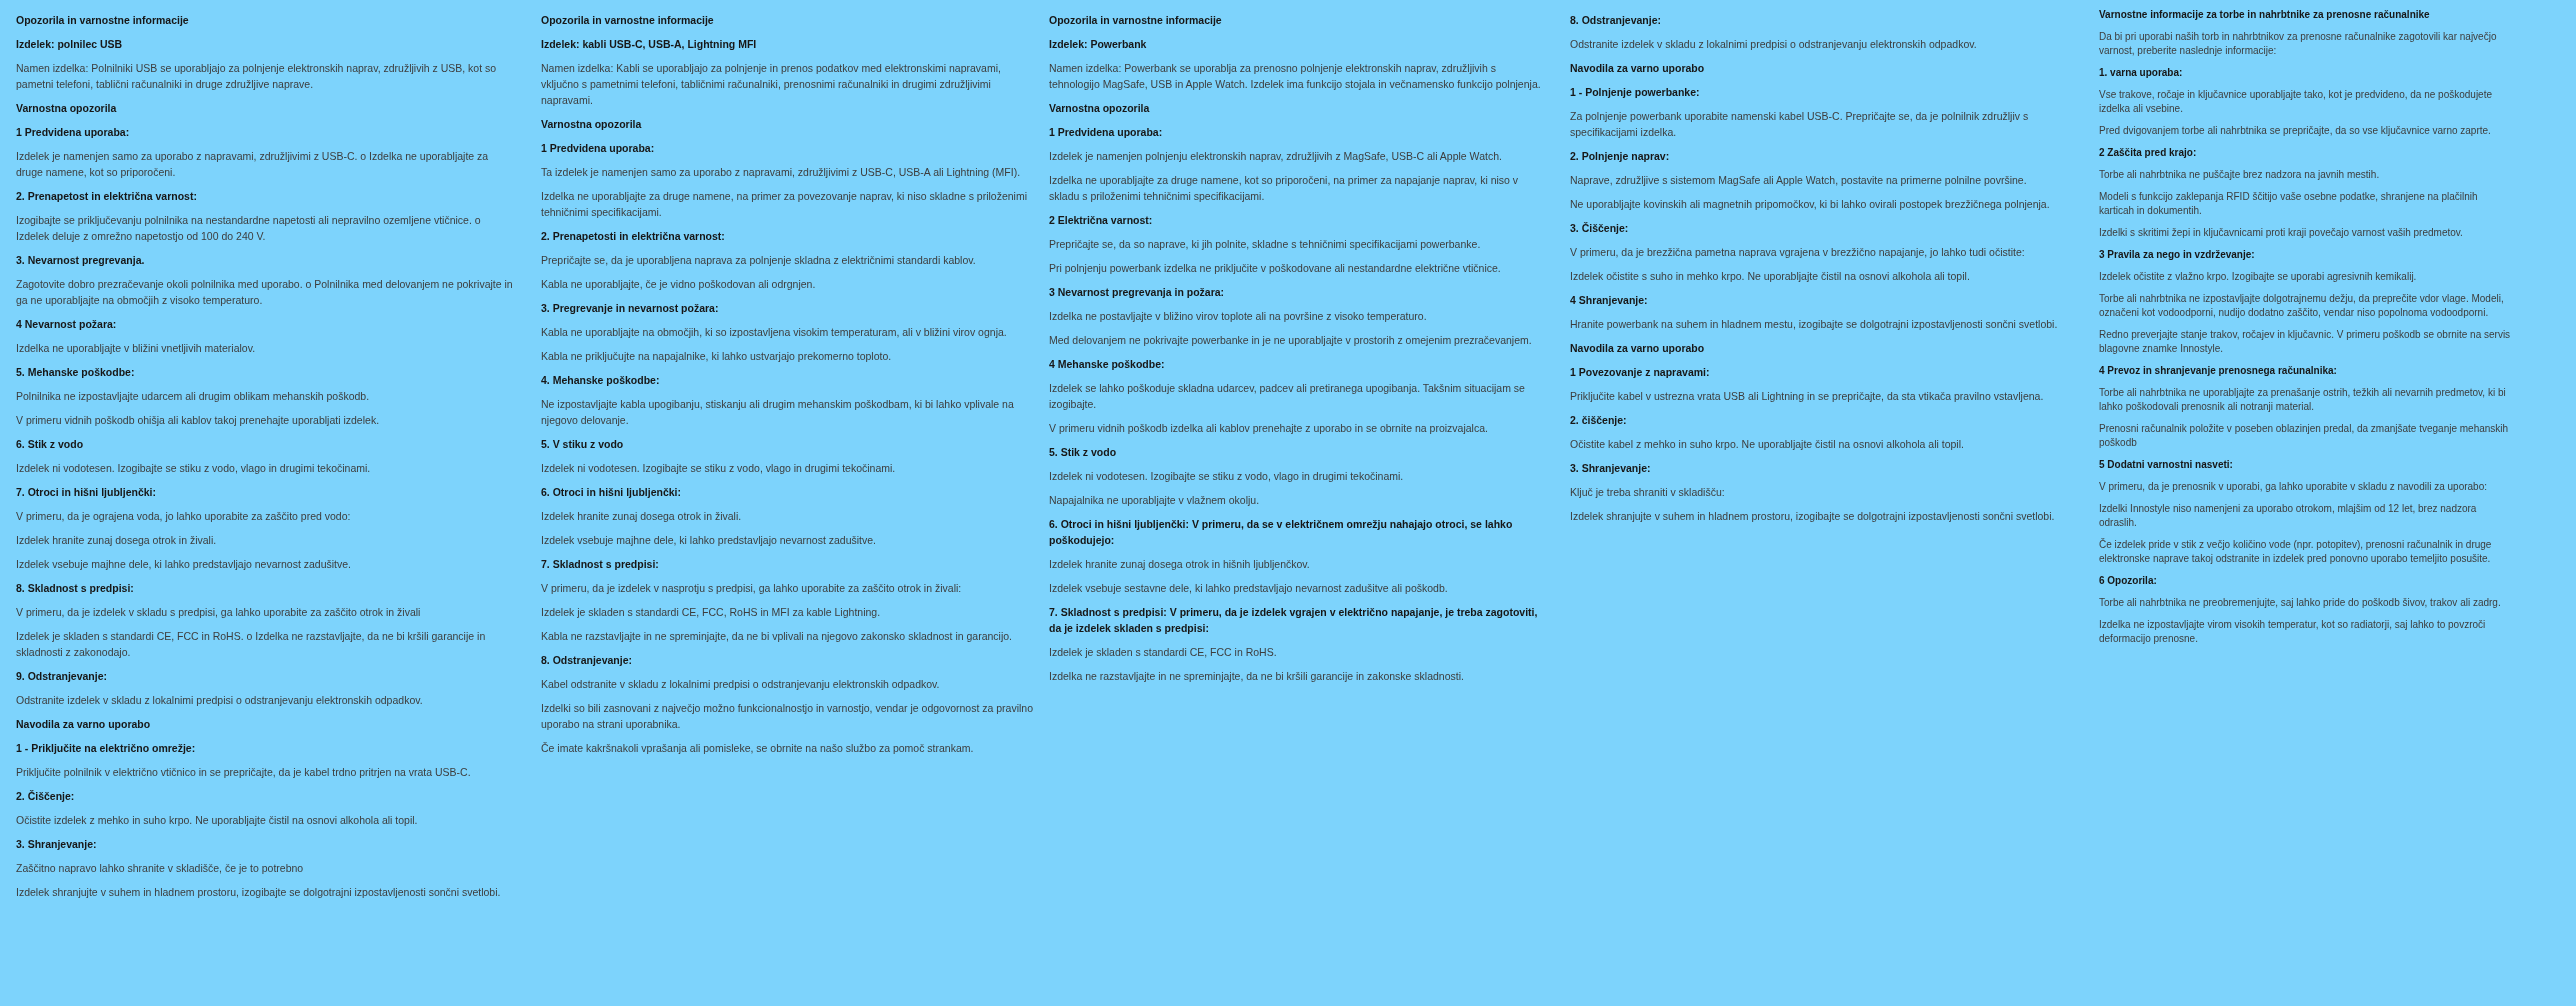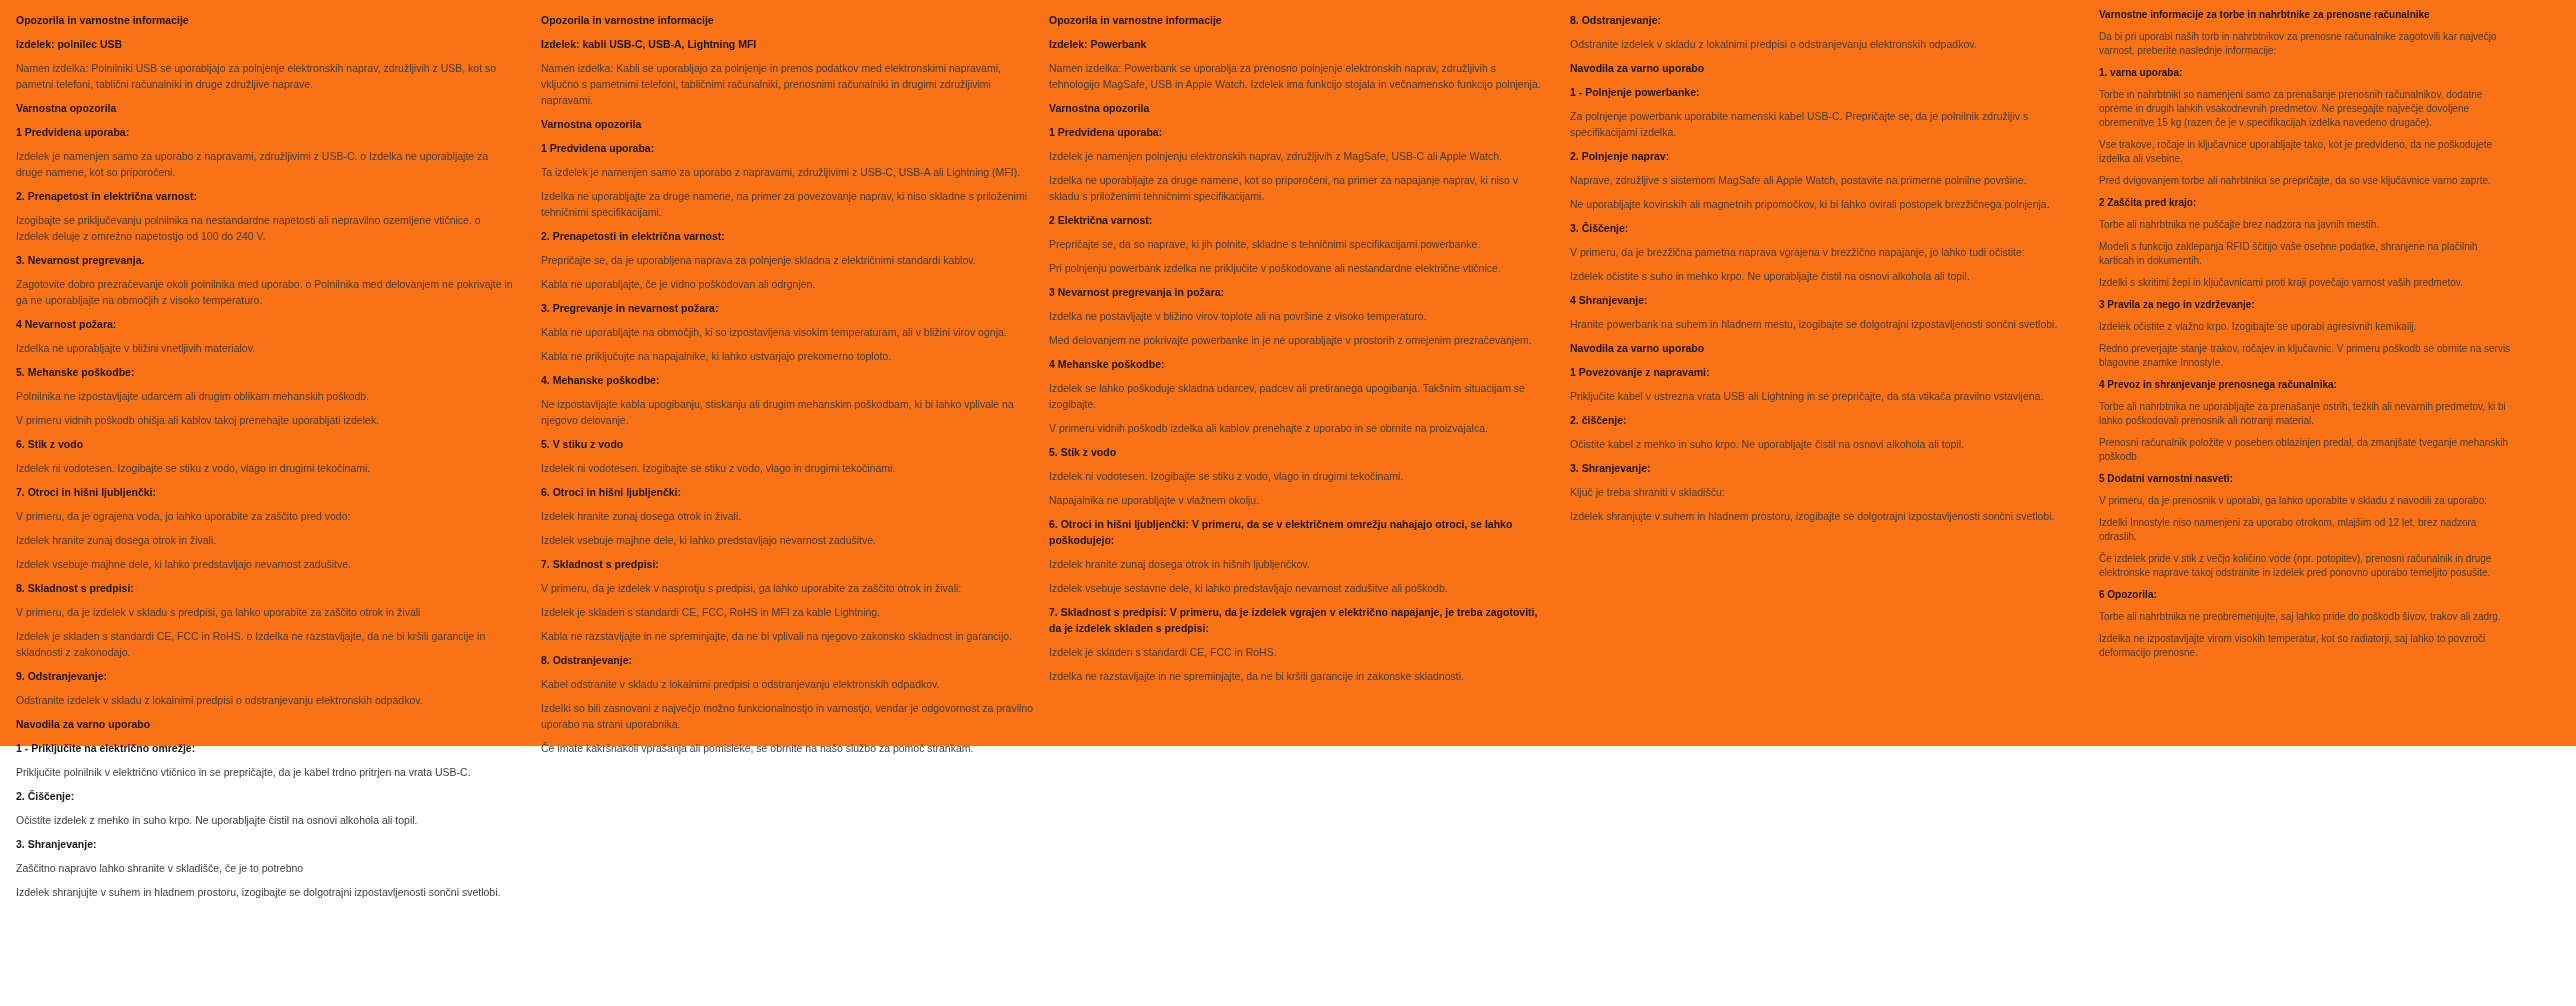--- a/index.html
+++ b/index.html
@@ -1,21 +1,21 @@
 <!DOCTYPE html>
 <html style="font-size:13px"><head>
 <meta charset="utf-8">
 <style>
   html,body{margin:0;padding:0;}
   body{
     width:2576px;height:1006px;overflow:hidden;background:#ffffff;
     font-family:"Liberation Sans","DejaVu Sans",sans-serif;
     -webkit-font-smoothing:antialiased;
   }
-  .page{position:relative;width:2576px;height:746px;background:#f97316;}
+  .page{position:relative;width:2576px;height:1006px;background:#7dd3fc;}
   .col{position:absolute;top:12px;}
   .col .h{font-weight:700;color:#171717;margin:0 0 8px 0;}
   .col .p{font-weight:400;color:#3d3d3d;margin:0 0 8px 0;}
   .col-1,.col-2,.col-3,.col-4{width:499px;font-size:10.5px;line-height:16px;}
   .col-1{left:16px;}
   .col-2{left:541px;}
   .col-3{left:1049px;}
   .col-4{left:1570px;}
   .col-5{left:2099px;top:8px;width:415px;font-size:10px;line-height:14px;}
   .gap-sm{margin-top:9.7px;}
@@ -138,29 +138,29 @@
       <div class="h">2. čiščenje:</div>
       <div class="p">Očistite kabel z mehko in suho krpo. Ne uporabljajte čistil na osnovi alkohola ali topil.</div>
       <div class="h">3. Shranjevanje:</div>
       <div class="p">Ključ je treba shraniti v skladišču:</div>
       <div class="p">Izdelek shranjujte v suhem in hladnem prostoru, izogibajte se dolgotrajni izpostavljenosti sončni svetlobi.</div>
     </div>
   <div class="col col-5">
       <div class="h">Varnostne informacije za torbe in nahrbtnike za prenosne računalnike</div>
       <div class="p">Da bi pri uporabi naših torb in nahrbtnikov za prenosne računalnike zagotovili kar največjo varnost, preberite naslednje informacije:</div>
       <div class="h">1. varna uporaba:</div>
-      <div class="p">Torbe in nahrbtniki so namenjeni samo za prenašanje prenosnih računalnikov, dodatne opreme in drugih lahkih vsakodnevnih predmetov. Ne presegajte največje dovoljene obremenitve 15 kg (razen če je v specifikacijah izdelka navedeno drugače).</div>
       <div class="p">Vse trakove, ročaje in ključavnice uporabljajte tako, kot je predvideno, da ne poškodujete izdelka ali vsebine.</div>
       <div class="p">Pred dvigovanjem torbe ali nahrbtnika se prepričajte, da so vse ključavnice varno zaprte.</div>
       <div class="h">2 Zaščita pred krajo:</div>
       <div class="p">Torbe ali nahrbtnika ne puščajte brez nadzora na javnih mestih.</div>
       <div class="p">Modeli s funkcijo zaklepanja RFID ščitijo vaše osebne podatke, shranjene na plačilnih karticah in dokumentih.</div>
       <div class="p">Izdelki s skritimi žepi in ključavnicami proti kraji povečajo varnost vaših predmetov.</div>
       <div class="h">3 Pravila za nego in vzdrževanje:</div>
       <div class="p">Izdelek očistite z vlažno krpo. Izogibajte se uporabi agresivnih kemikalij.</div>
+      <div class="p">Torbe ali nahrbtnika ne izpostavljajte dolgotrajnemu dežju, da preprečite vdor vlage. Modeli, označeni kot vodoodporni, nudijo dodatno zaščito, vendar niso popolnoma vodoodporni.</div>
       <div class="p">Redno preverjajte stanje trakov, ročajev in ključavnic. V primeru poškodb se obrnite na servis blagovne znamke Innostyle.</div>
       <div class="h">4 Prevoz in shranjevanje prenosnega računalnika:</div>
       <div class="p">Torbe ali nahrbtnika ne uporabljajte za prenašanje ostrih, težkih ali nevarnih predmetov, ki bi lahko poškodovali prenosnik ali notranji material.</div>
       <div class="p">Prenosni računalnik položite v poseben oblazinjen predal, da zmanjšate tveganje mehanskih poškodb</div>
       <div class="h">5 Dodatni varnostni nasveti:</div>
       <div class="p">V primeru, da je prenosnik v uporabi, ga lahko uporabite v skladu z navodili za uporabo:</div>
       <div class="p">Izdelki Innostyle niso namenjeni za uporabo otrokom, mlajšim od 12 let, brez nadzora odraslih.</div>
       <div class="p">Če izdelek pride v stik z večjo količino vode (npr. potopitev), prenosni računalnik in druge elektronske naprave takoj odstranite in izdelek pred ponovno uporabo temeljito posušite.</div>
       <div class="h">6 Opozorila:</div>
       <div class="p">Torbe ali nahrbtnika ne preobremenjujte, saj lahko pride do poškodb šivov, trakov ali zadrg.</div>

